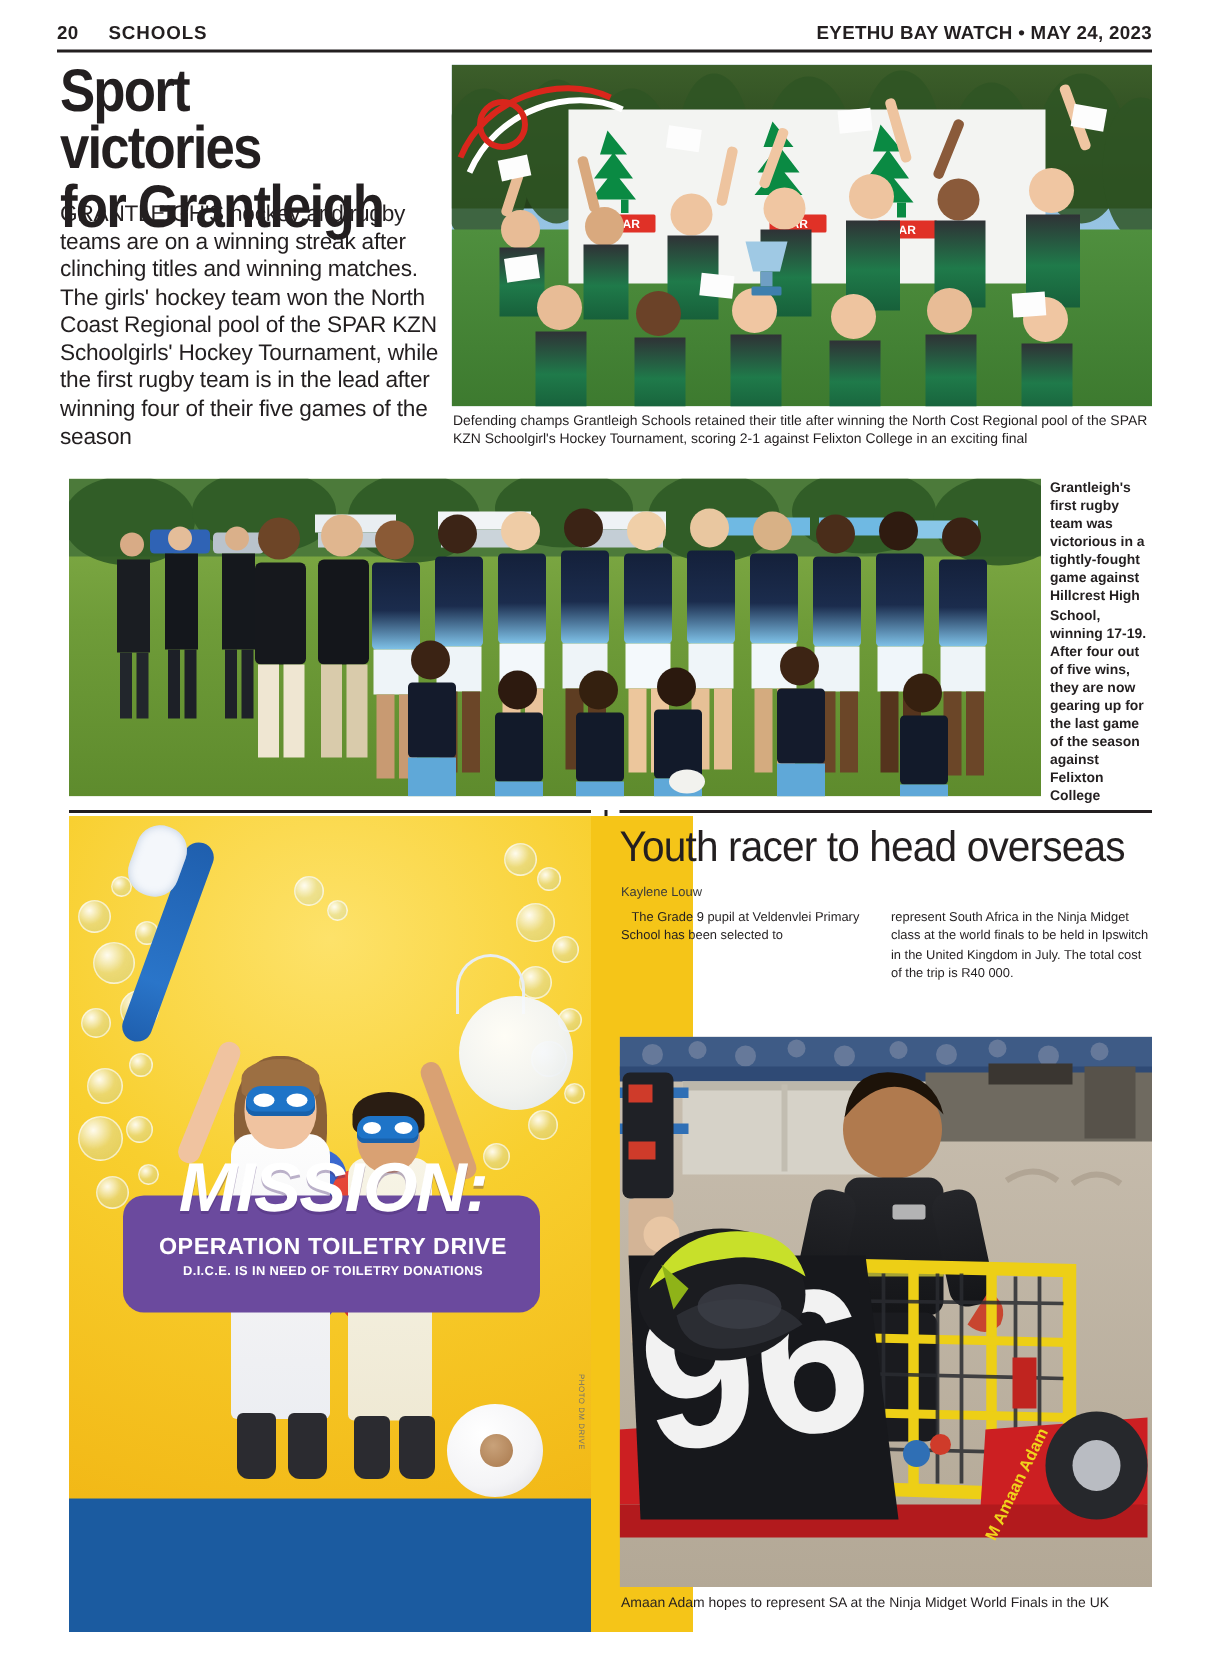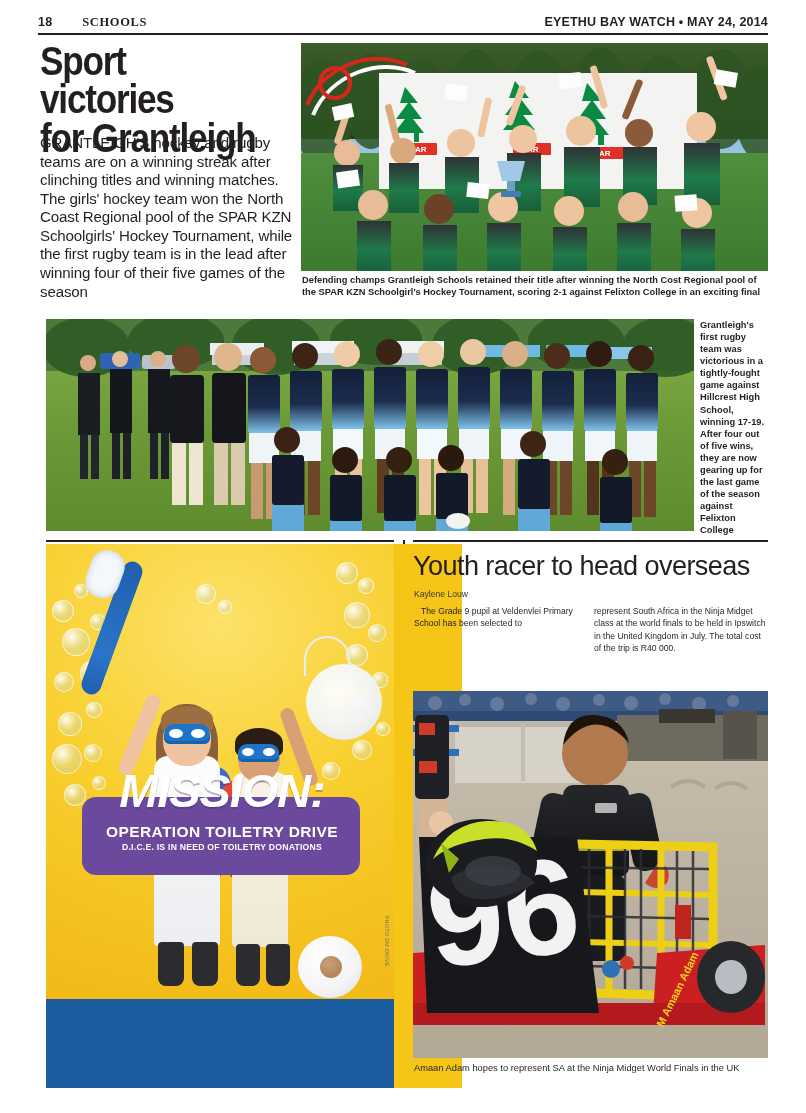--- a/index.html
+++ b/index.html
@@ -10,21 +10,21 @@
     overflow: hidden;
   }
   .page { position: relative; width: 806px; height: 1113px; background: #fff; }
 
   
   .masthead {
     position: absolute; left: 38px; top: 10px; width: 730px; height: 24px;
     display: flex; align-items: center;
   }
   .mast-page-no { font-size: 12.5px; font-weight: 700; color: #231f20; letter-spacing: .2px; }
-  .mast-section { font-size: 12.5px; font-weight: 700; color: #231f20; margin-left: 30px; letter-spacing: .6px; font-family: Liberation Serif, serif; }
+  .mast-section { font-size: 12.5px; font-weight: 700; color: #231f20; margin-left: 20px; letter-spacing: .6px; }
   .mast-right { margin-left: auto; font-size: 12.5px; font-weight: 700; color: #231f20; letter-spacing: .2px; }
   .mast-rule {
     position: absolute; left: 38px; top: 33px; width: 730px; height: 2px; background: #231f20;
   }
 
   
   .s1-headline {
     position: absolute; left: 40px; top: 42px; width: 255px;
     font-family: "Liberation Sans", sans-serif;
     font-weight: 700; font-size: 40px; line-height: 0.96;
@@ -36,21 +36,21 @@
     font-size: 15.1px; line-height: 1.23; color: #231f20; letter-spacing: -0.15px;
   }
 
   
   .photo1 {
     position: absolute; left: 301px; top: 43px; width: 467px; height: 228px;
     overflow: hidden;
   }
   .cap1 {
     position: absolute; left: 302px; top: 275px; width: 466px;
-    font-size: 9.3px; font-weight: 700; line-height: 1.28; color: #231f20;
+    font-size: 9.3px; font-weight: 400; line-height: 1.28; color: #231f20;
   }
 
   
   .photo2 {
     position: absolute; left: 46px; top: 319px; width: 648px; height: 212px;
     overflow: hidden;
   }
   .cap2 {
     position: absolute; left: 700px; top: 319px; width: 66px;
     font-size: 9.3px; font-weight: 700; line-height: 1.30; color: #231f20;
@@ -248,23 +248,23 @@
     font-size: 5.2px; color: #6d6d72; letter-spacing: .4px;
     writing-mode: vertical-rl;
   }
 </style>
 </head>
 <body>
 
 <div class="page">
 
   <div class="masthead">
-    <span class="mast-page-no">18</span>
+    <span class="mast-page-no">20</span>
     <span class="mast-section">SCHOOLS</span>
-    <span class="mast-right">EYETHU BAY WATCH • MAY 24, 2014</span>
+    <span class="mast-right">EYETHU BAY WATCH • MAY 24, 2023</span>
   </div>
   <div class="mast-rule"></div>
 
   <h1 class="s1-headline">
     <span>Sport victories</span><br>
     <span>for Grantleigh</span>
   </h1>
   <p class="s1-lead">GRANTLEIGH'S hockey and rugby teams are on a winning streak after clinching titles and winning matches. The girls' hockey team won the North Coast Regional pool of the SPAR KZN Schoolgirls' Hockey Tournament, while the first rugby team is in the lead after winning four of their five games of the season</p>
 
   <div class="photo1">

